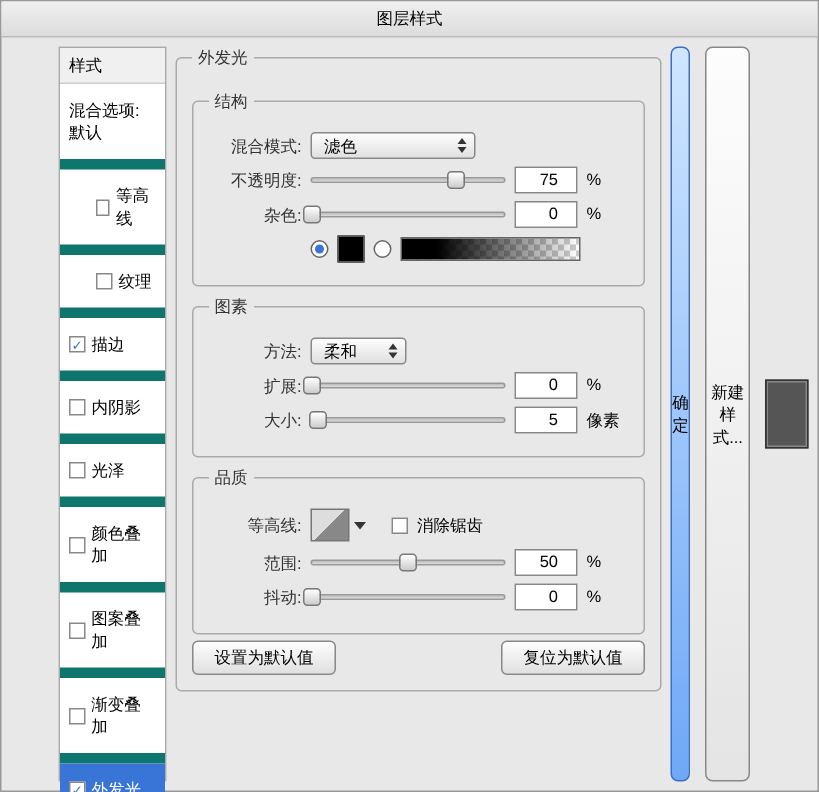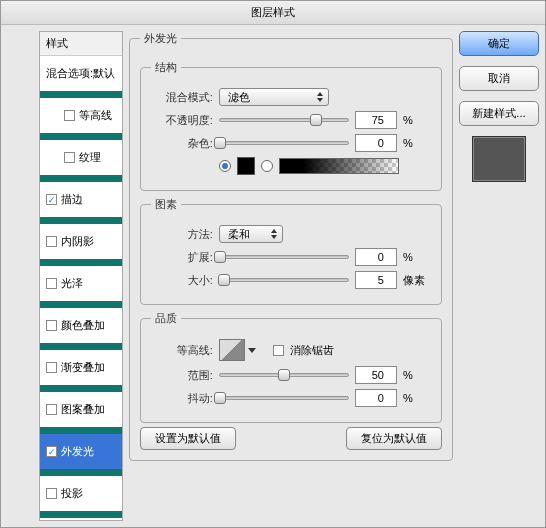--- a/index.html
+++ b/index.html
@@ -32,21 +32,21 @@
 .unit { width: 28px; }
 .color-swatch { width: 18px; height: 18px; border: 1px solid #555; }
 .radio { width: 12px; height: 12px; border: 1px solid #666; border-radius: 50%; background: #fff; display: inline-flex; align-items: center; justify-content: center; }
 .radio.checked::after { content: ""; width: 6px; height: 6px; background: #3875d7; border-radius: 50%; }
 .gradient-bar { width: 120px; height: 16px; border: 1px solid #666; background: linear-gradient(to right, #000 0%, #000 20%, rgba(0,0,0,0) 100%), repeating-conic-gradient(#ccc 0 25%, #fff 0 50%) 0 0/8px 8px; }
 .contour-swatch { width: 26px; height: 22px; border: 1px solid #777; background: linear-gradient(135deg,#ddd 0%, #ddd 49%, #888 50%, #888 100%); display: inline-flex; align-items: center; justify-content: center; position: relative; }
 .contour-swatch::after { content:""; position:absolute; right:-12px; top:8px; width:0;height:0;border-left:4px solid transparent;border-right:4px solid transparent;border-top:5px solid #333;}
 .btn-row { display: flex; justify-content: space-between; gap: 16px; margin-top: 4px; }
 .push-btn { background: linear-gradient(#fdfdfd,#e0e0e0); border: 1px solid #888; border-radius: 4px; padding: 3px 14px; }
 
-.right { width: 92px; display: flex; flex-direction: column; gap: 10px; align-items: stretch; }
+.right { width: 92px; display: flex; flex-direction: row; gap: 10px; align-items: stretch; }
 .aqua-btn { background: linear-gradient(#fdfdfd,#e4e4e4); border: 1px solid #888; border-radius: 5px; padding: 4px 0; text-align: center; }
 .aqua-btn.primary { background: linear-gradient(#cfe6ff,#6fa8f7); border-color: #3a6fc7; }
 .preview-row { display: flex; align-items: center; gap: 4px; }
 .preview-box { width: 54px; height: 46px; background: #555; border: 1px solid #333; box-shadow: inset 0 0 0 1px #888; align-self: center; }
 </style>
 </head>
 <body>
 
 <div class="dialog">
   <div class="title-bar">图层样式</div>
@@ -75,25 +75,25 @@
       <div class="style-item">
           <span class="cb"></span>
           <span>光泽</span>
         </div>
       <div class="style-item">
           <span class="cb"></span>
           <span>颜色叠加</span>
         </div>
       <div class="style-item">
           <span class="cb"></span>
+          <span>图案叠加</span>
+        </div>
+      <div class="style-item">
+          <span class="cb"></span>
           <span>渐变叠加</span>
-        </div>
-      <div class="style-item">
-          <span class="cb"></span>
-          <span>图案叠加</span>
         </div>
       <div class="style-item selected">
           <span class="cb checked"></span>
           <span>外发光</span>
         </div>
       <div class="style-item">
           <span class="cb"></span>
           <span>投影</span>
         </div>
     </div>
@@ -190,19 +190,18 @@
 
         <div class="btn-row">
           <button class="push-btn">设置为默认值</button>
           <button class="push-btn">复位为默认值</button>
         </div>
       </fieldset>
     </div>
 
     <div class="right">
       <button class="aqua-btn primary">确定</button>
-      <button class="aqua-btn">取消</button>
       <button class="aqua-btn">新建样式...</button>
       <div class="preview-box"></div>
     </div>
 
   </div>
 </div>
 
 </body></html>

